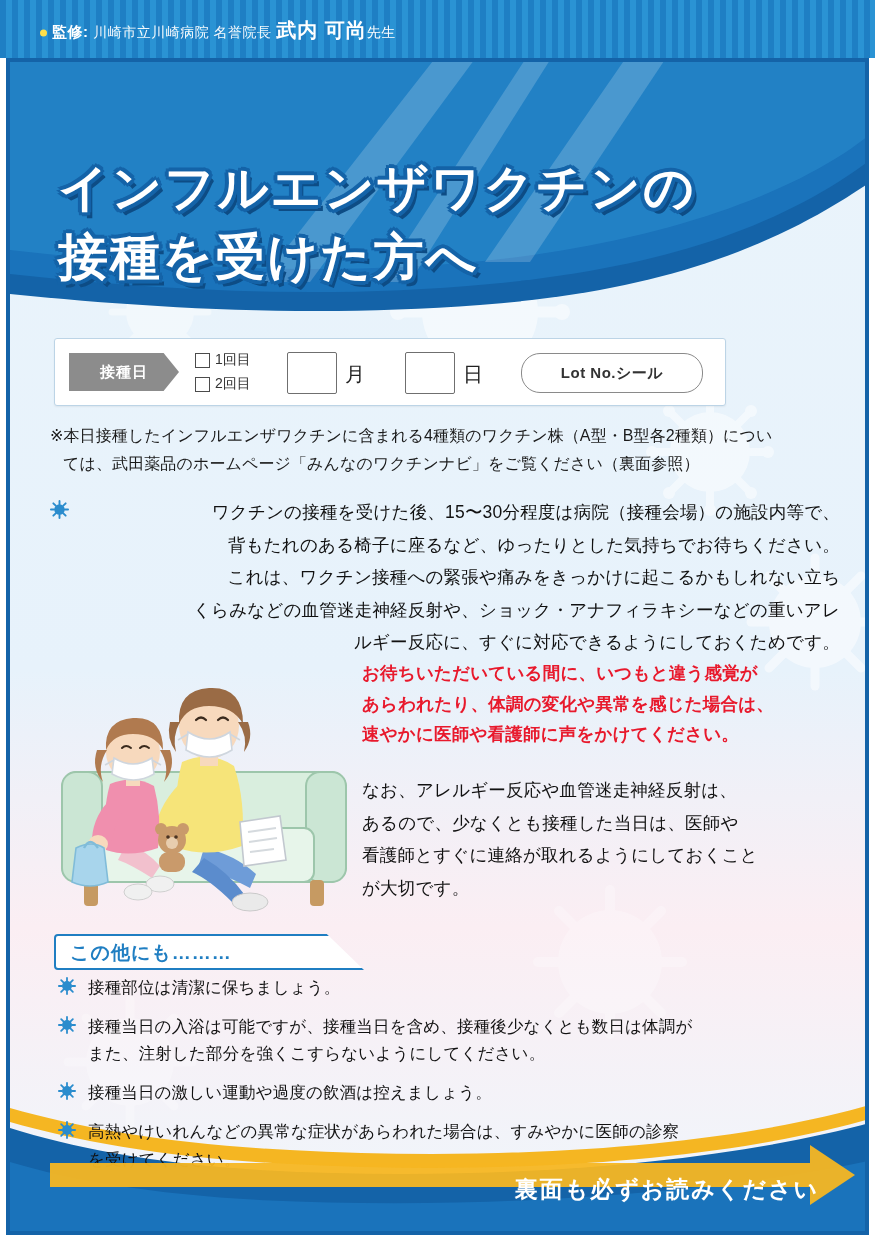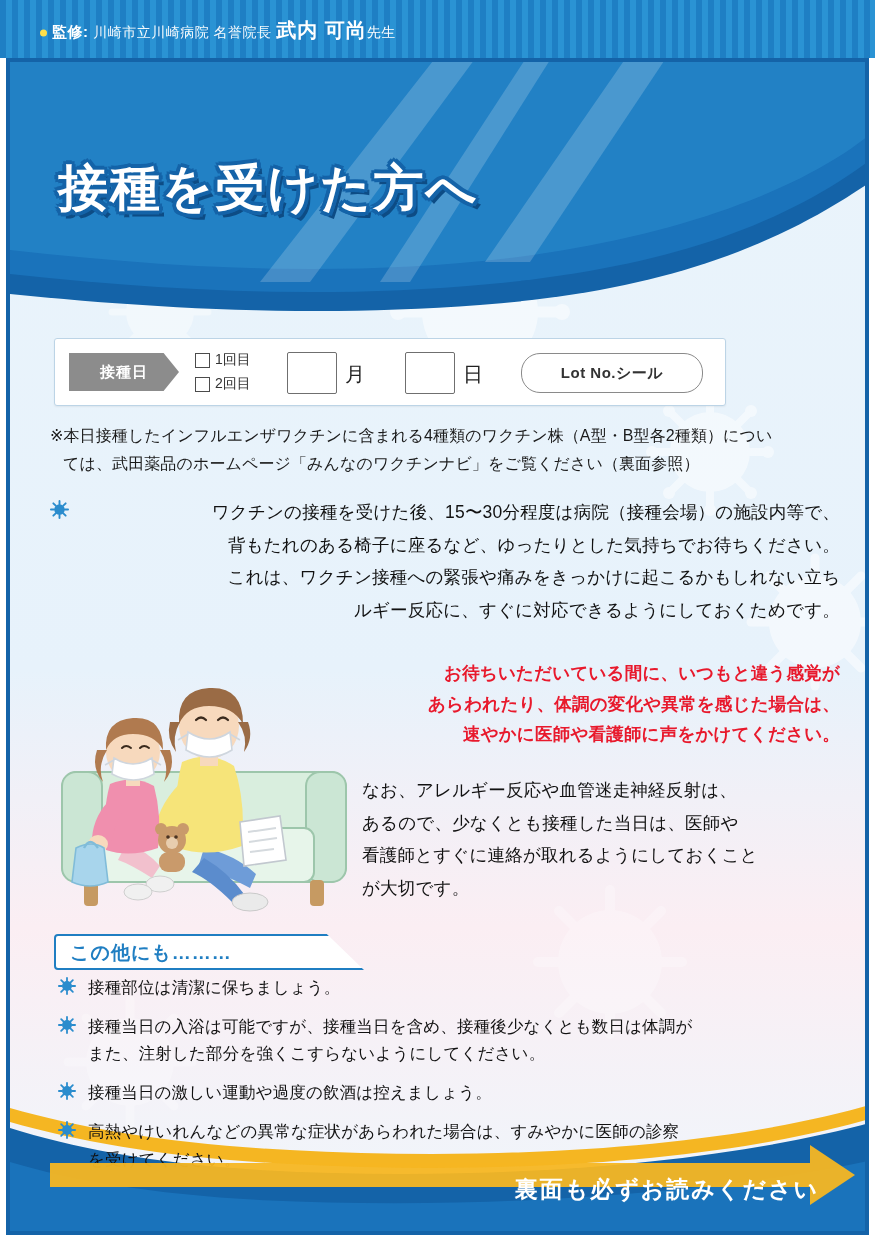--- a/index.html
+++ b/index.html
@@ -111,21 +111,21 @@
   .para1 .ind{display:block;text-indent:0;text-align:right;}
 
   
   .illus{
     position:absolute;left:44px;top:590px;width:300px;height:280px;
   }
 
   
   .redtxt{
     position:absolute;left:352px;top:596px;width:478px;
-    font-size:17.5px;font-weight:bold;line-height:1.75;color:#e8192c;letter-spacing:.2px;text-align:right;
+    font-size:17.5px;font-weight:bold;line-height:1.75;color:#e8192c;letter-spacing:.2px;
   }
   .para2{
     position:absolute;left:352px;top:712px;width:478px;
     font-size:17.5px;line-height:1.86;color:#111;letter-spacing:.2px;
   }
 
   
   .otherhdr{
     position:absolute;left:44px;top:872px;width:310px;height:36px;
   }
@@ -279,20 +279,21 @@
           <polygon points="620,-10 660,-10 520,200 475,200"></polygon>
         </g>
 
         <path d="M0,1177 L863,1177 L863,1060 C700,1105 460,1120 250,1108 C140,1101 60,1085 0,1066 Z" fill="#1463a8"></path>
         <path d="M0,1177 L863,1177 L863,1098 C690,1135 450,1148 250,1138 C140,1132 60,1118 0,1100 Z" fill="#1a73bb"></path>
         <path d="M0,1060 C70,1080 160,1096 280,1102 C500,1114 720,1098 863,1056 L863,1042 C720,1084 500,1100 280,1088 C160,1082 70,1066 0,1046 Z" fill="#f5b622"></path>
       </g>
     </svg>
 
     <div class="title">
+      <span>インフルエンザワクチンの</span>
       <span>接種を受けた方へ</span>
     </div>
 
     <div class="datebox">
       <div class="tagarrow">接種日</div>
 
       <div class="chk chk1">
         <span class="box"></span>
         <span>1回目</span>
       </div>
@@ -327,20 +328,21 @@
           <line x1="9" y1="20" x2="2" y2="20"></line>
             <line x1="12" y1="12" x2="7" y2="7"></line>
         </g>
       </g>
     </svg>
 
     <div class="para1">
       <span class="ind">ワクチンの接種を受けた後、15〜30分程度は病院（接種会場）の施設内等で、</span>
       <span class="ind">背もたれのある椅子に座るなど、ゆったりとした気持ちでお待ちください。</span>
       <span class="ind">これは、ワクチン接種への緊張や痛みをきっかけに起こるかもしれない立ち</span>
+      <span class="ind">くらみなどの血管迷走神経反射や、ショック・アナフィラキシーなどの重いアレ</span>
       <span class="ind">ルギー反応に、すぐに対応できるようにしておくためです。</span>
     </div>
 
     <svg class="illus" viewBox="0 0 300 280">
 
       <g>
         <rect x="8" y="120" width="284" height="110" rx="16" fill="#d9eede" stroke="#9dc6ab" stroke-width="2"></rect>
         <rect x="8" y="120" width="40" height="110" rx="14" fill="#cbe6d4" stroke="#9dc6ab" stroke-width="2"></rect>
         <rect x="252" y="120" width="40" height="110" rx="14" fill="#cbe6d4" stroke="#9dc6ab" stroke-width="2"></rect>
         <rect x="40" y="176" width="220" height="54" rx="10" fill="#e7f5ea" stroke="#9dc6ab" stroke-width="2"></rect>

